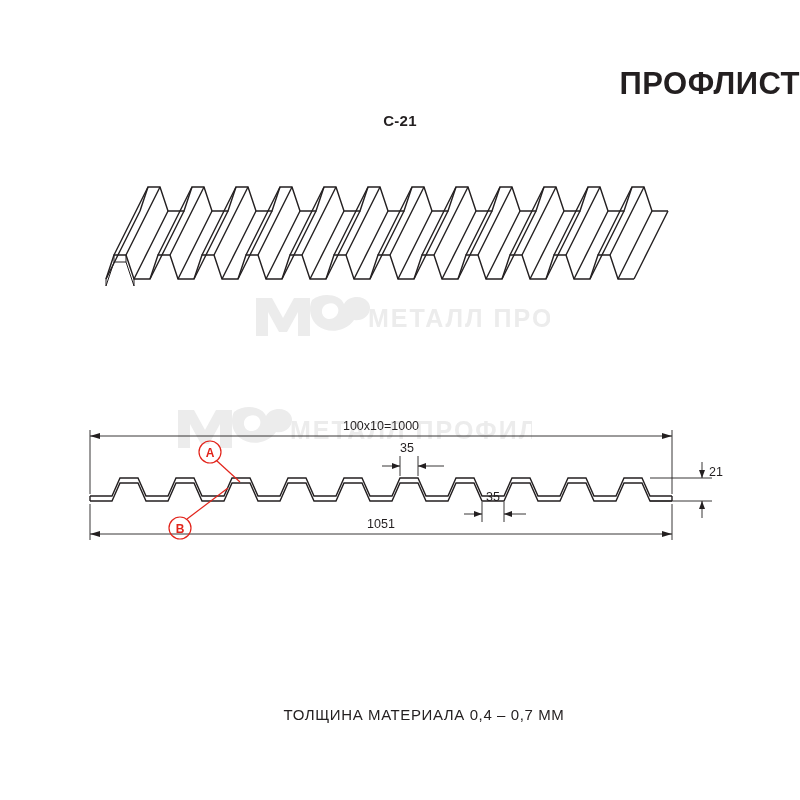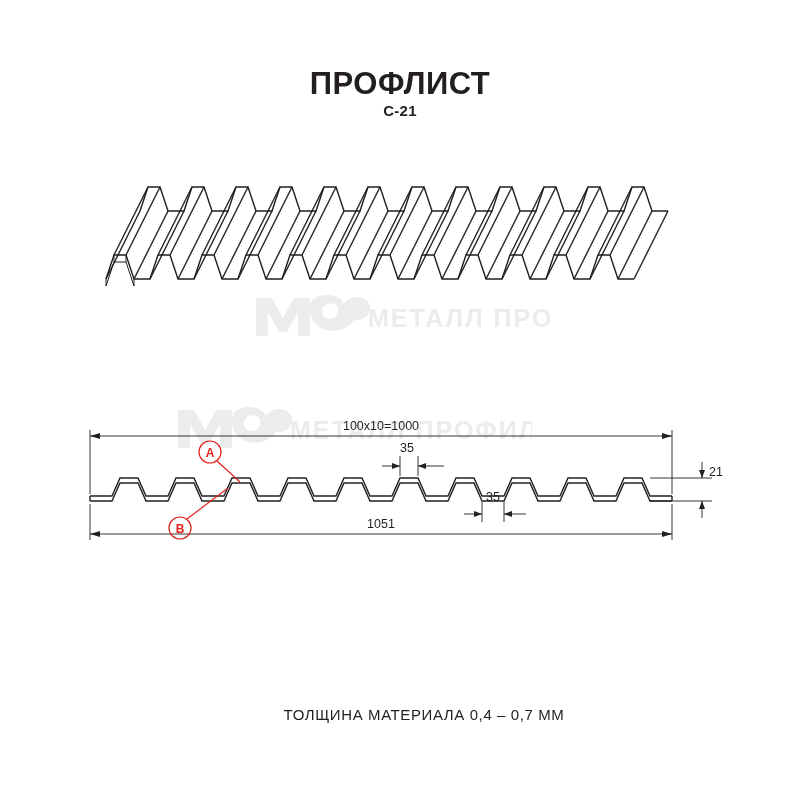--- a/index.html
+++ b/index.html
@@ -28,22 +28,24 @@
     top: 66px;
     width: 800px;
     text-align: center;
   }
   .title {
     font-size: 31px;
     font-weight: bold;
     letter-spacing: 0.5px;
     line-height: 36px;
     color: #231f20;
+    text-align: right;
   }
   .subtitle {
+    margin-top: 10px;
     font-size: 15px;
     font-weight: bold;
     color: #231f20;
     letter-spacing: 0.3px;
   }
 
   
   .sheet-3d {
     position: absolute;
     left: 96px;

